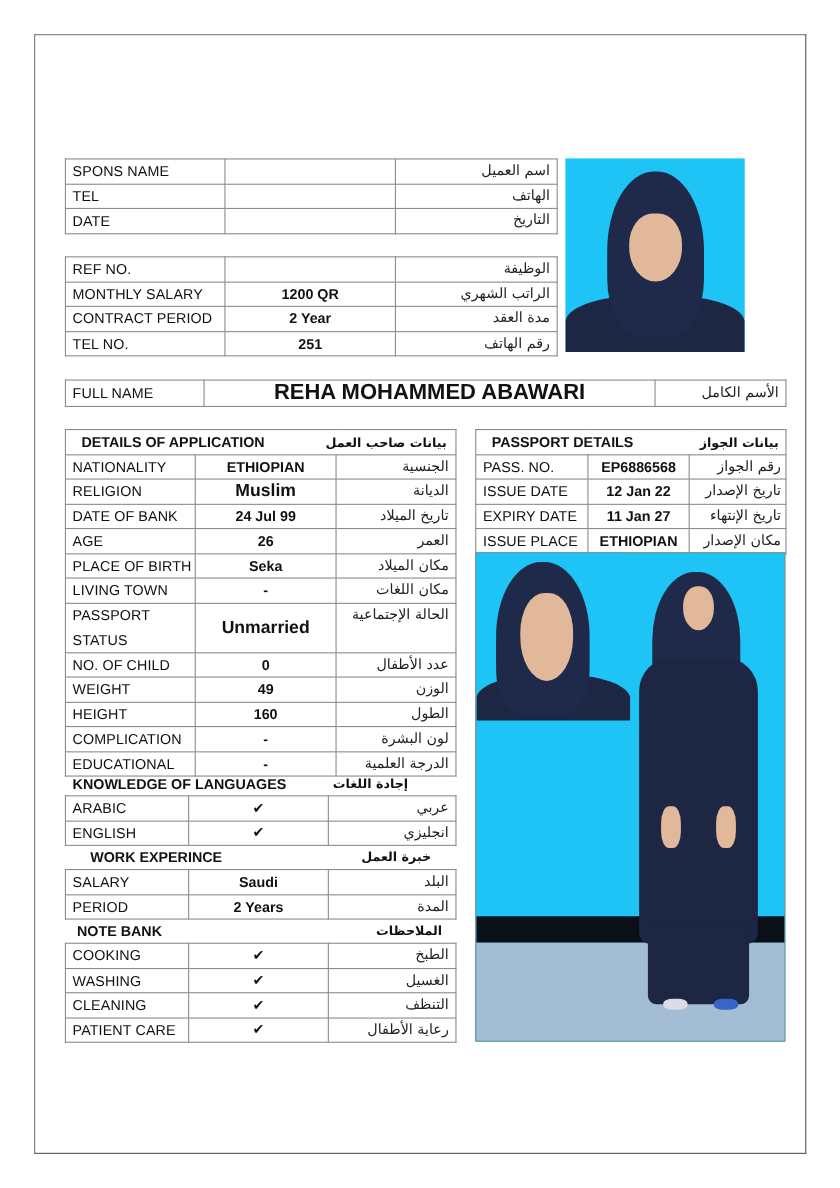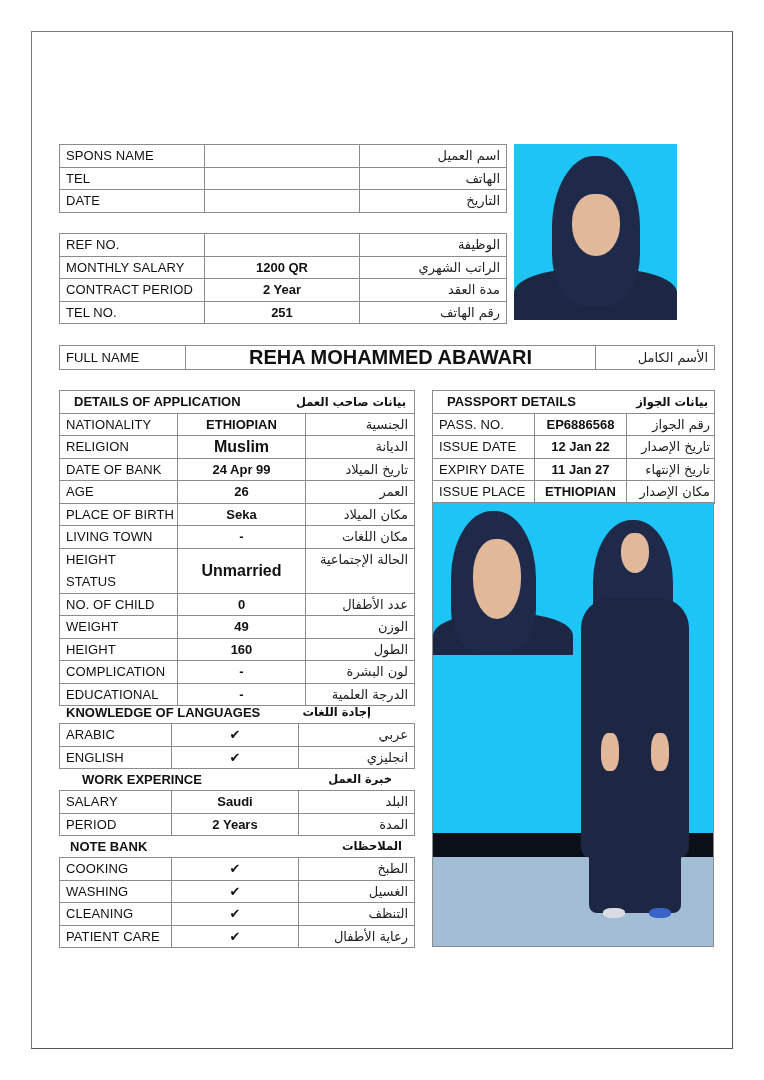--- a/index.html
+++ b/index.html
@@ -145,41 +145,41 @@
     <td class="val">ETHIOPIAN</td>
     <td class="ar">الجنسية</td>
   </tr>
   <tr>
     <td class="lbl">RELIGION</td>
     <td class="val big">Muslim</td>
     <td class="ar">الديانة</td>
   </tr>
   <tr>
     <td class="lbl">DATE OF BANK</td>
-    <td class="val">24 Apr 99</td>
+    <td class="val">24 Jul 99</td>
     <td class="ar">تاريخ الميلاد</td>
   </tr>
   <tr>
     <td class="lbl">AGE</td>
     <td class="val">26</td>
     <td class="ar">العمر</td>
   </tr>
   <tr>
     <td class="lbl">PLACE OF BIRTH</td>
     <td class="val">Seka</td>
     <td class="ar">مكان الميلاد</td>
   </tr>
   <tr>
     <td class="lbl">LIVING TOWN</td>
     <td class="val">-</td>
     <td class="ar">مكان اللغات</td>
   </tr>
   <tr>
     <td class="lbl" style="height:45px; white-space:normal; line-height:22px; width:100px;">
-          <span style="display:block; width:80px;">HEIGHT STATUS</span>
+          <span style="display:block; width:80px;">PASSPORT STATUS</span>
         </td>
     <td class="val big" style="height:45px;">Unmarried</td>
     <td class="ar" style="height:45px; vertical-align:top; padding-top:3px;">الحالة الإجتماعية</td>
   </tr>
   <tr>
     <td class="lbl">NO. OF CHILD</td>
     <td class="val">0</td>
     <td class="ar">عدد الأطفال</td>
   </tr>
   <tr>

